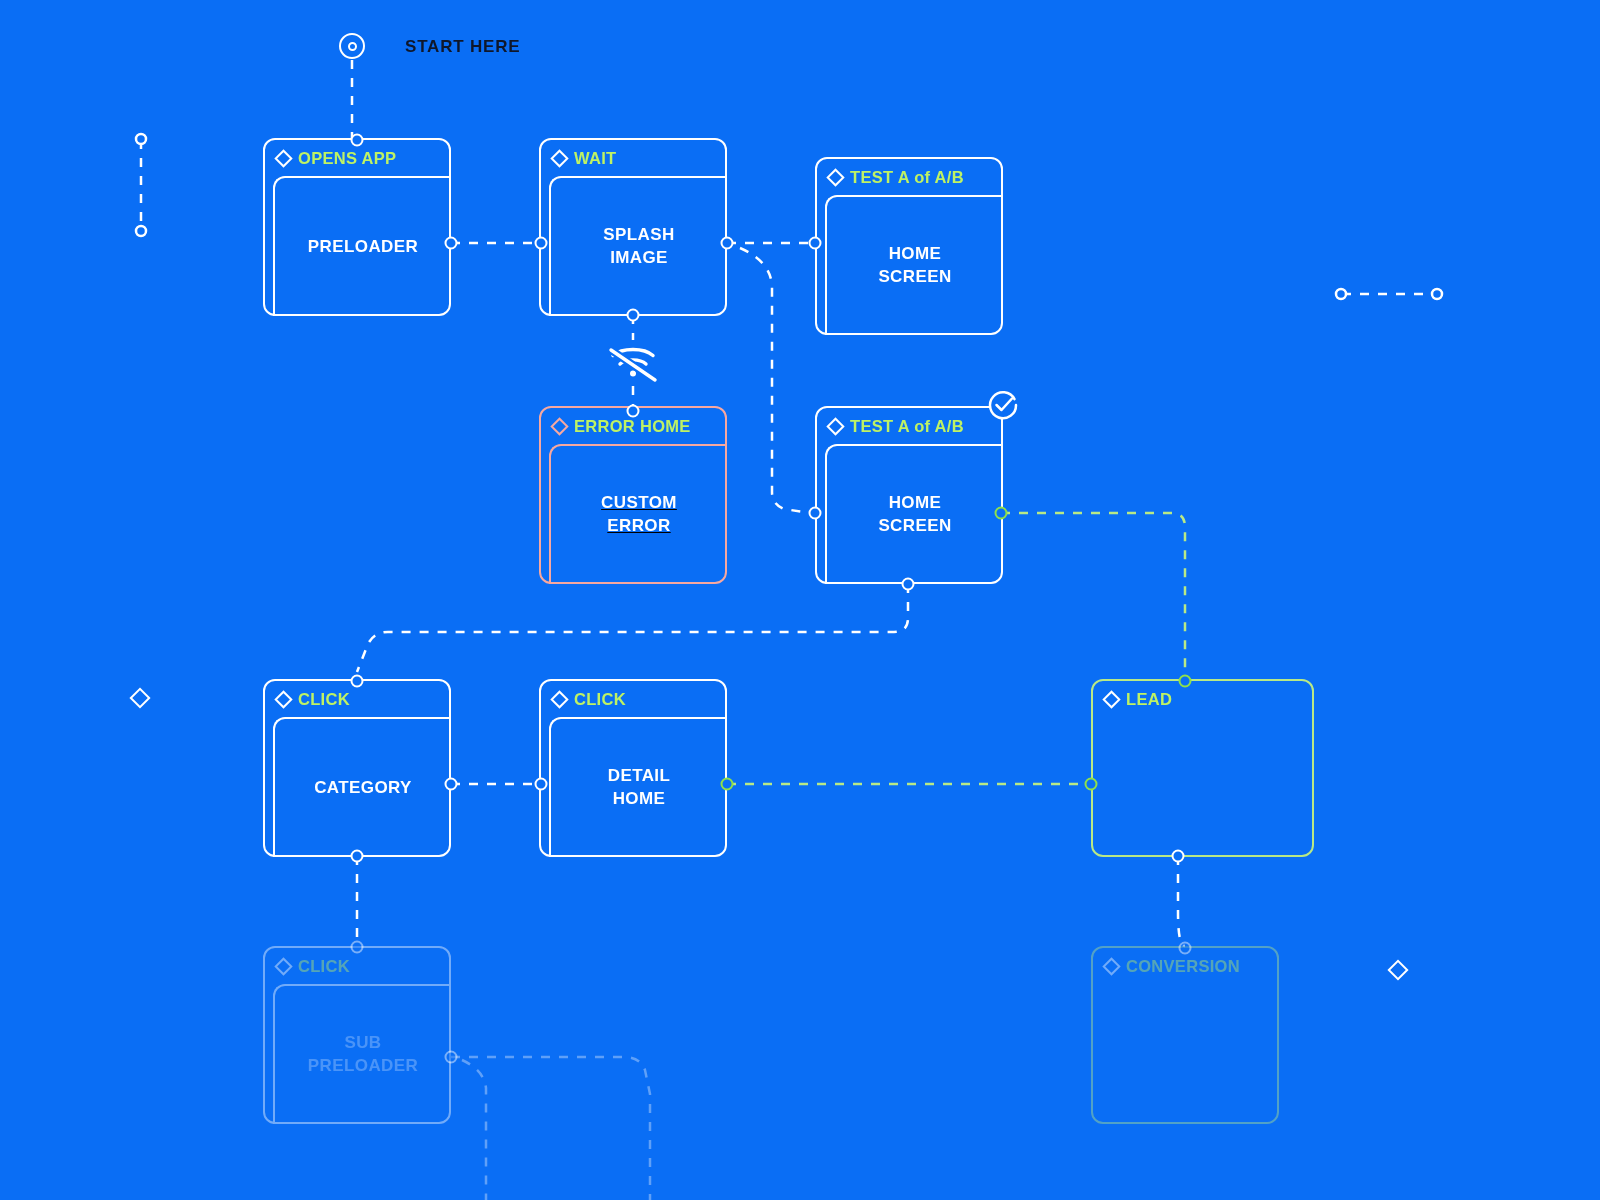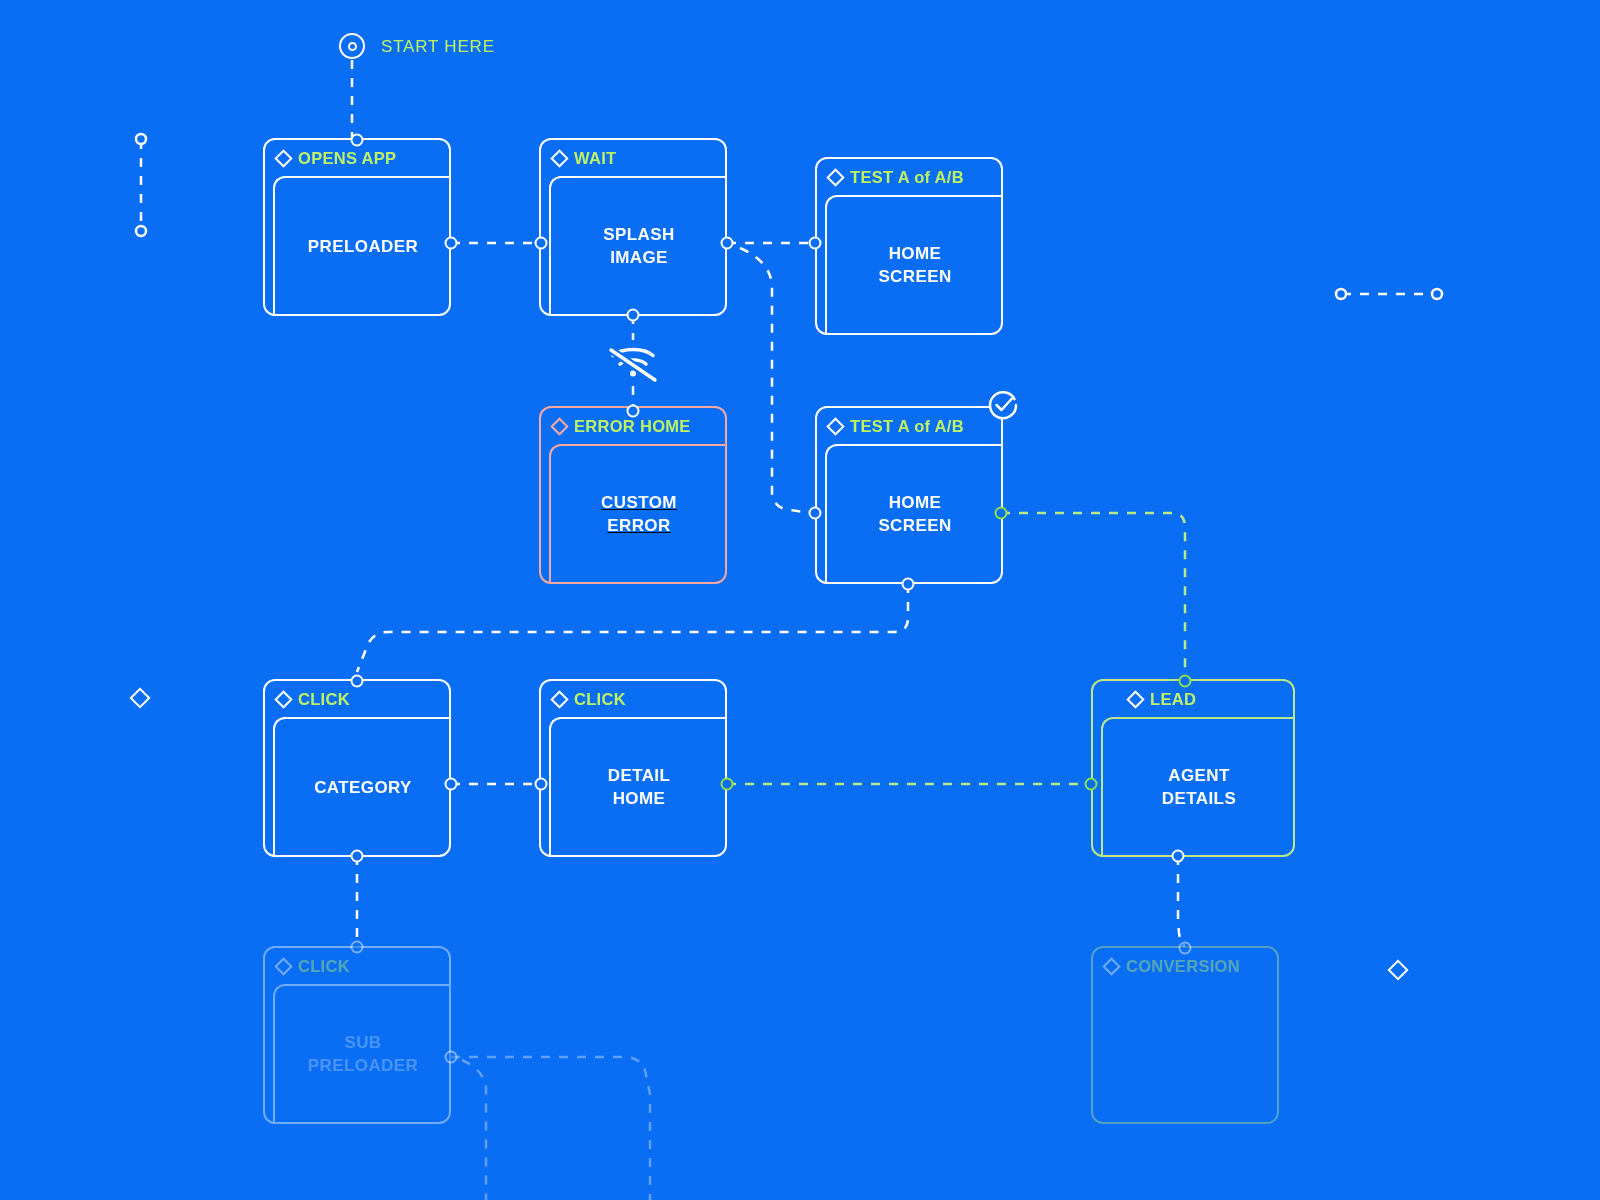--- a/index.html
+++ b/index.html
@@ -120,26 +120,27 @@
   }
   .start-marker i {
     width: 9px; height: 9px;
     border-radius: 50%;
     border: 2.5px solid #ffffff;
     box-sizing: border-box;
     display: block;
   }
   .start-label {
     position: absolute;
-    color: #bef264;
+    color: #0f172a;
     font-size: 17px;
-    font-weight: normal;
+    font-weight: bold;
     letter-spacing: .8px;
     white-space: nowrap;
     transform: translateY(-50%);
+    margin-left: 24px;
   }
 
   
   .check-badge {
     position: absolute;
     width: 34px; height: 34px;
     transform: translate(-50%, -50%);
   }
 
   
@@ -268,28 +269,24 @@
     <div class="hdr">
       <span class="dia"></span>
       <span class="htxt">CLICK</span>
     </div>
     <div class="body">
       <span class="label">DETAIL
 HOME</span>
     </div>
   </div>
 
-  <div class="node green" style="left:1091px;top:679px;width:204px;height:178px;padding-left:24px;">
+  <div class="node green" style="left:1091px;top:679px;width:223px;height:178px;">
     <div class="hdr">
       <span class="dia"></span>
       <span class="htxt">LEAD</span>
-    </div>
-    <div class="body">
-      <span class="label">AGENT
-DETAILS</span>
     </div>
   </div>
 
   <div class="node faded" style="left:263px;top:946px;width:188px;height:178px;">
     <div class="hdr">
       <span class="dia"></span>
       <span class="htxt">CLICK</span>
     </div>
     <div class="body">
       <span class="label">SUB

